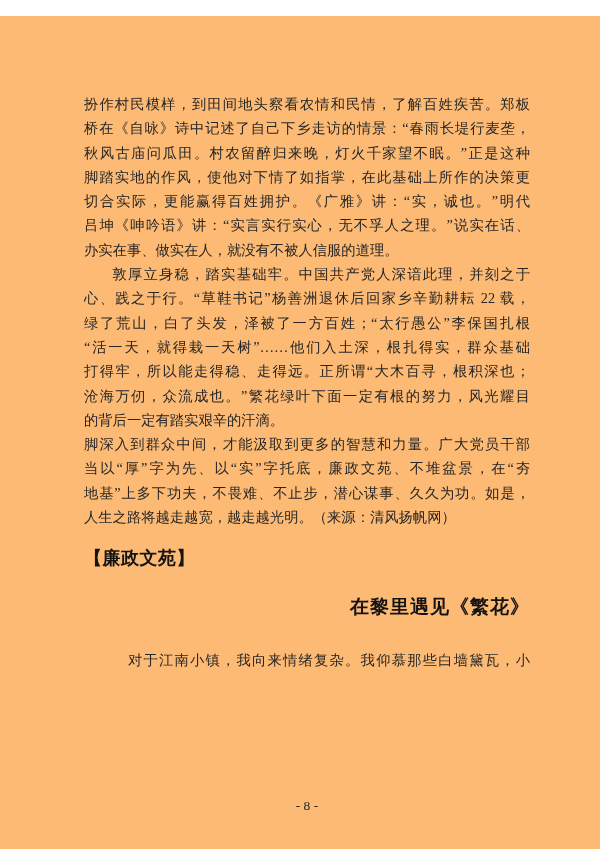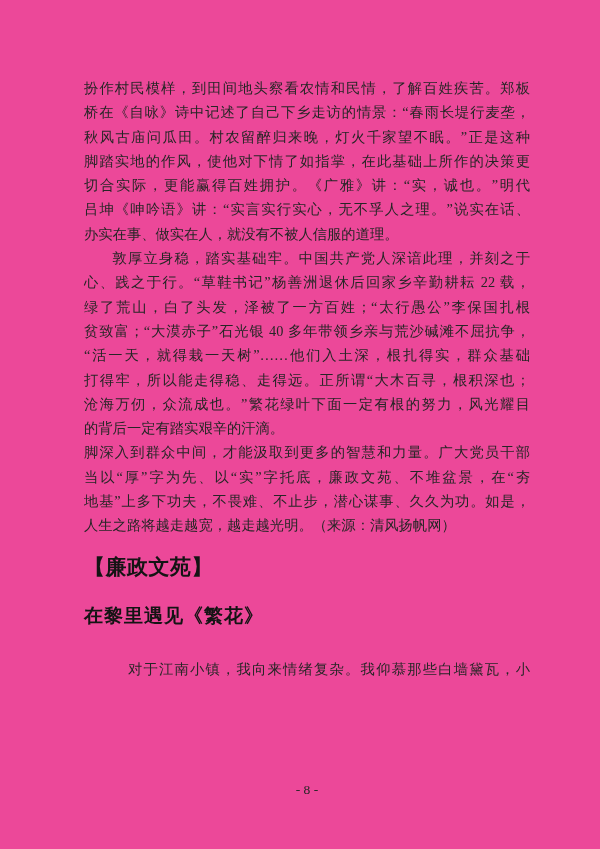--- a/index.html
+++ b/index.html
@@ -6,21 +6,22 @@
   body {
     width: 600px; height: 849px;
     background: #ffffff;
     position: relative;
     font-family: "Liberation Serif", "DejaVu Serif", serif;
     color: #262626;
     overflow: hidden;
   }
   .page {
     position: absolute; inset: 0;
-    background: #ec4899;
+    background: #fdba74;
+    margin-top: 16px;
   }
   .text-col {
     position: absolute;
     left: 84px; top: 76px; width: 446px;
   }
   .line {
     font-size: 14.3px;
     line-height: 24.3px;
     height: 24.3px;
     text-align: justify;
@@ -30,32 +31,32 @@
     color: #262626;
   }
   .line.end {
     text-align-last: left;
     white-space: normal;
   }
   .line.ind { text-indent: 2em; }
   .line.ind-wide { text-indent: 44px; }
   .sec-header {
     margin-top: 17px;
-    font-size: 21px;
+    font-size: 18px;
     font-weight: bold;
     line-height: 24px;
     color: #141414;
     letter-spacing: 0.5px;
   }
   .article-title {
     margin-top: 22px;
     font-size: 19px;
     font-weight: bold;
     line-height: 30px;
-    text-align: left;
+    text-align: right;
     color: #141414;
     letter-spacing: 1px;
   }
   .first-line { margin-top: 26px; }
   .footer {
     position: absolute;
     left: 84px; top: 782px; width: 446px;
     text-align: center;
     font-size: 13.5px;
     line-height: 16px;
@@ -73,21 +74,20 @@
     <div class="line">桥在《自咏》诗中记述了自己下乡走访的情景：“春雨长堤行麦垄，</div>
     <div class="line">秋风古庙问瓜田。村农留醉归来晚，灯火千家望不眠。”正是这种</div>
     <div class="line">脚踏实地的作风，使他对下情了如指掌，在此基础上所作的决策更</div>
     <div class="line">切合实际，更能赢得百姓拥护。《广雅》讲：“实，诚也。”明代</div>
     <div class="line">吕坤《呻吟语》讲：“实言实行实心，无不孚人之理。”说实在话、</div>
     <div class="line end">办实在事、做实在人，就没有不被人信服的道理。</div>
 
     <div class="line ind">敦厚立身稳，踏实基础牢。中国共产党人深谙此理，并刻之于</div>
     <div class="line">心、践之于行。“草鞋书记”杨善洲退休后回家乡辛勤耕耘 22 载，</div>
     <div class="line">绿了荒山，白了头发，泽被了一方百姓；“太行愚公”李保国扎根</div>
-    <div class="line">贫致富；“大漠赤子”石光银 40 多年带领乡亲与荒沙碱滩不屈抗争，</div>
     <div class="line">“活一天，就得栽一天树”……他们入土深，根扎得实，群众基础</div>
     <div class="line">打得牢，所以能走得稳、走得远。正所谓“大木百寻，根积深也；</div>
     <div class="line">沧海万仞，众流成也。”繁花绿叶下面一定有根的努力，风光耀目</div>
     <div class="line end">的背后一定有踏实艰辛的汗滴。</div>
 
     <div class="line">脚深入到群众中间，才能汲取到更多的智慧和力量。广大党员干部</div>
     <div class="line">当以“厚”字为先、以“实”字托底，廉政文苑、不堆盆景，在“夯</div>
     <div class="line">地基”上多下功夫，不畏难、不止步，潜心谋事、久久为功。如是，</div>
     <div class="line end">人生之路将越走越宽，越走越光明。（来源：清风扬帆网）</div>
 

